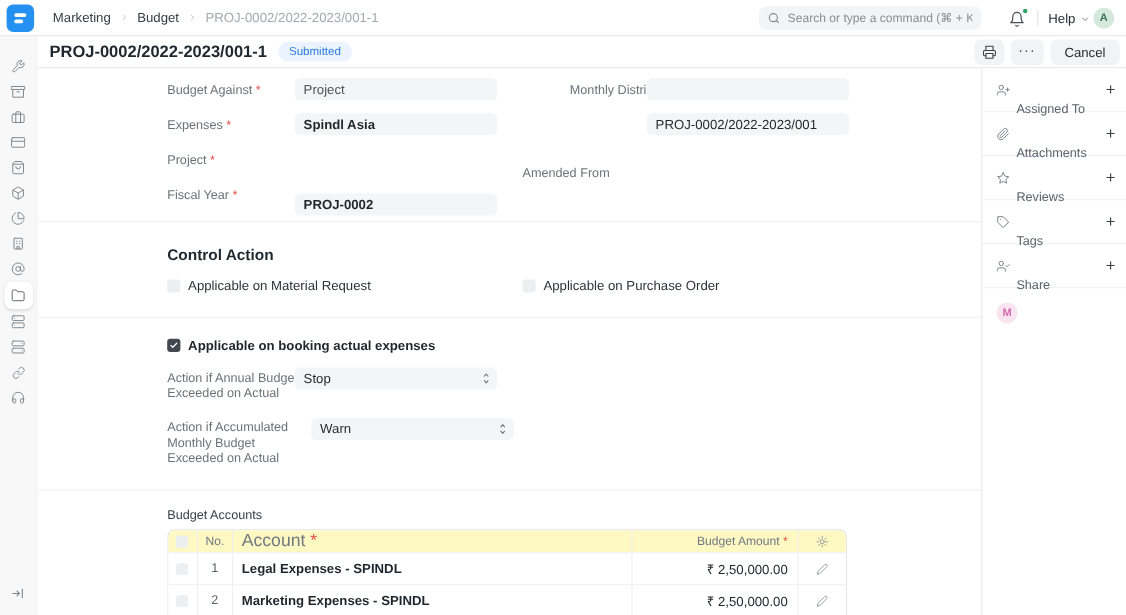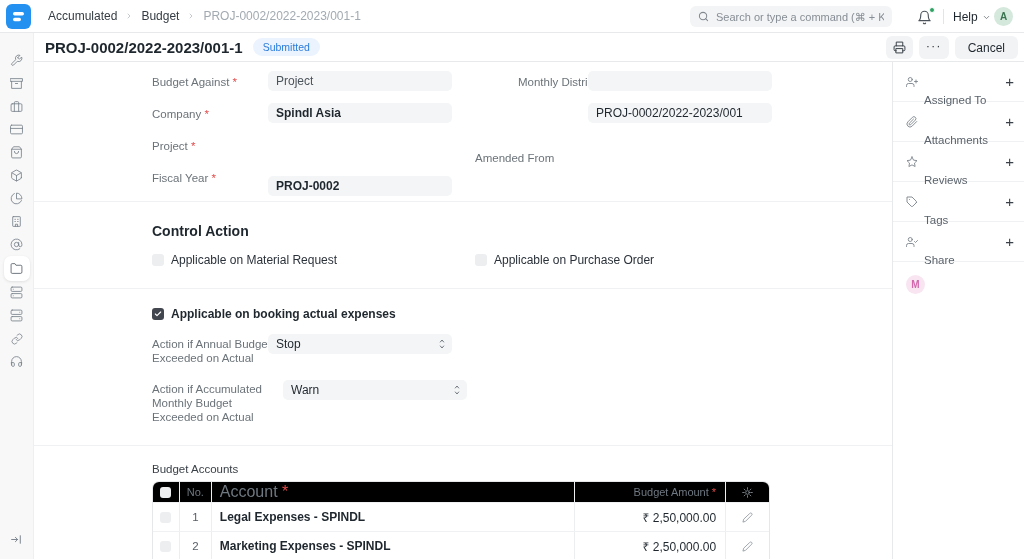--- a/index.html
+++ b/index.html
@@ -55,21 +55,21 @@
   .cb { width:12px; height:12px; border-radius:3px; background:#ECEEF0; flex:none; }
   .cb.checked { background:#42464E; display:flex; align-items:center; justify-content:center; color:#fff; }
   .cblabel { font-size:12px; color:#2B323A; }
   .cblabel.strong { font-weight:600; color:#1F272E; }
   .wraplabel { width:122px; }
 
   
   .grid-label { position:absolute; left:118px; top:401px; font-size:11.5px; color:#3A4148; }
   .grid { position:absolute; left:118px; top:419px; width:618px; border:1px solid #E5E7E9; border-bottom:none; border-radius:7px 7px 0 0; overflow:hidden; }
   .trow { display:flex; height:29px; align-items:stretch; background:#fff; border-top:1px solid #F0F1F2; }
-  .trow.thead { height:20px; background:#000000; border-top:none; }
+  .trow.thead { height:20px; background:#fef9c3; border-top:none; }
   .tcell { display:flex; align-items:center; border-left:1px solid #EDEEF0; overflow:hidden; }
   .tcell:first-child { border-left:none; }
   .c-cb { width:26px; justify-content:center; }
   .c-no { width:32px; justify-content:center; font-size:11px; color:#6F7881; }
   .c-acc { width:364px; padding-left:8px; font-size:16px; color:#6F7881; }
   .c-amt { width:152px; justify-content:flex-end; padding-right:9px; font-size:11px; color:#6F7881; }
   .c-gear { width:44px; justify-content:center; color:#8D959D; }
   .trow:not(.thead) .c-no { font-size:11.5px; color:#565E66; }
   .trow:not(.thead) .c-acc { font-size:12px; font-weight:bold; color:#1F272E;text-align:center; }
   .trow:not(.thead) .c-amt { font-size:12px; color:#1F272E; }
@@ -88,21 +88,21 @@
 <div class="navbar">
   <div class="logo">
     <span>
       <svg width="13" height="13" viewBox="0 0 13 13" fill="#fff">
           <rect x="1" y="2" width="11" height="3.4" rx="1.7"></rect>
           <rect x="1" y="7.8" width="8" height="3.4" rx="1.7"></rect>
         </svg>
     </span>
   </div>
   <div class="breadcrumbs">
-    <span class="crumb">Accumulated</span>
+    <span class="crumb">Marketing</span>
     <span class="crumb-sep">
         <svg width="8" height="8" viewBox="0 0 24 24" fill="none" stroke="currentColor" stroke-width="2.5" stroke-linecap="round" stroke-linejoin="round">
           <polyline points="9 18 15 12 9 6"></polyline>
         </svg>
       </span>
     <span class="crumb">Budget</span>
     <span class="crumb-sep">
         <svg width="8" height="8" viewBox="0 0 24 24" fill="none" stroke="currentColor" stroke-width="2.5" stroke-linecap="round" stroke-linejoin="round">
           <polyline points="9 18 15 12 9 6"></polyline>
         </svg>
@@ -258,21 +258,21 @@
     </button>
 </div>
 
 <div class="main">
 
   <span class="flabel" style="left:118px; top:13px;"><span>Budget Against</span> <span class="req">*</span></span>
   <div class="fctl muted" style="left:234px; top:9px;">Project</div>
   <span class="flabel" style="left:444px; top:13px;margin-left:40px;">Monthly Distribution</span>
   <div class="fctl" style="left:554px; top:9px;"></div>
 
-  <span class="flabel" style="left:118px; top:45px;"><span>Company</span> <span class="req">*</span></span>
+  <span class="flabel" style="left:118px; top:45px;"><span>Expenses</span> <span class="req">*</span></span>
   <div class="fctl bold" style="left:234px; top:41px;">Spindl Asia</div>
   <span class="flabel" style="left:441px; top:45px;margin-top:44px;">Amended From</span>
   <div class="fctl" style="left:554px; top:41px;">PROJ-0002/2022-2023/001</div>
 
   <span class="flabel" style="left:118px; top:77px;"><span>Project</span> <span class="req">*</span></span>
   <div class="fctl bold" style="left:234px; top:73px;margin-top:41px;">PROJ-0002</div>
 
   <span class="flabel" style="left:118px; top:109px;"><span>Fiscal Year</span> <span class="req">*</span></span>
 
   <div class="hr" style="top:139px;"></div>

